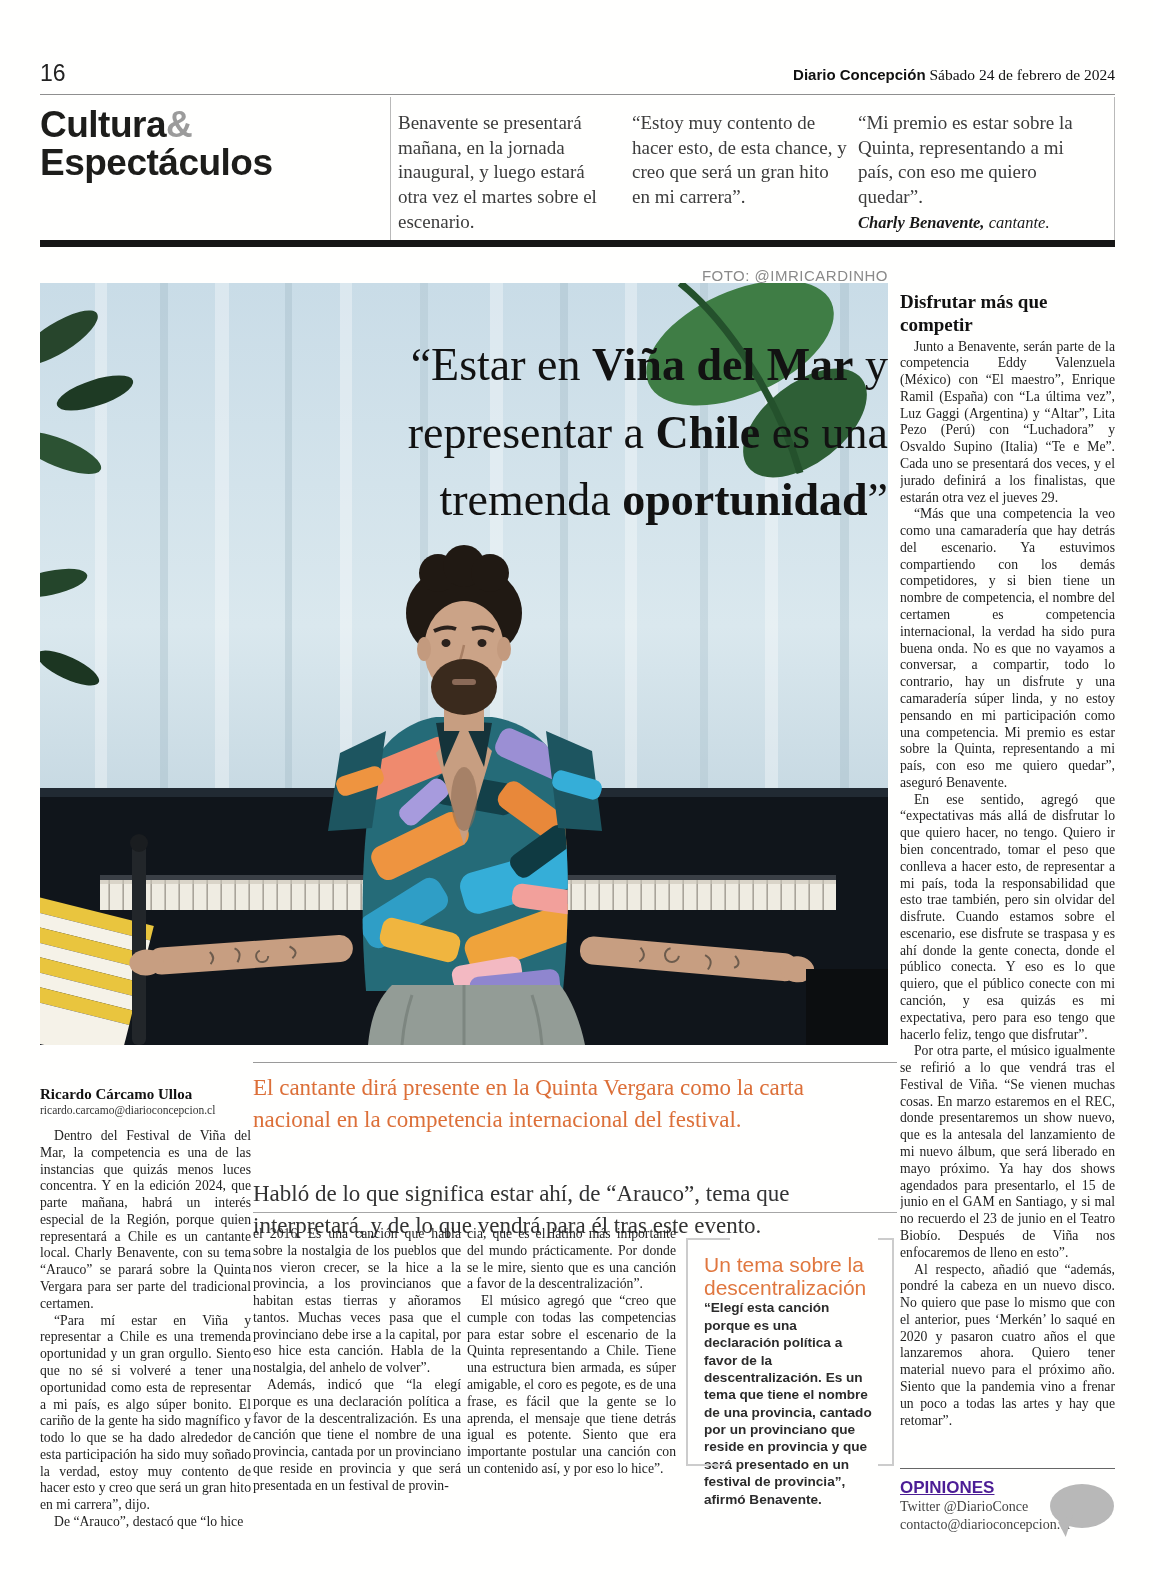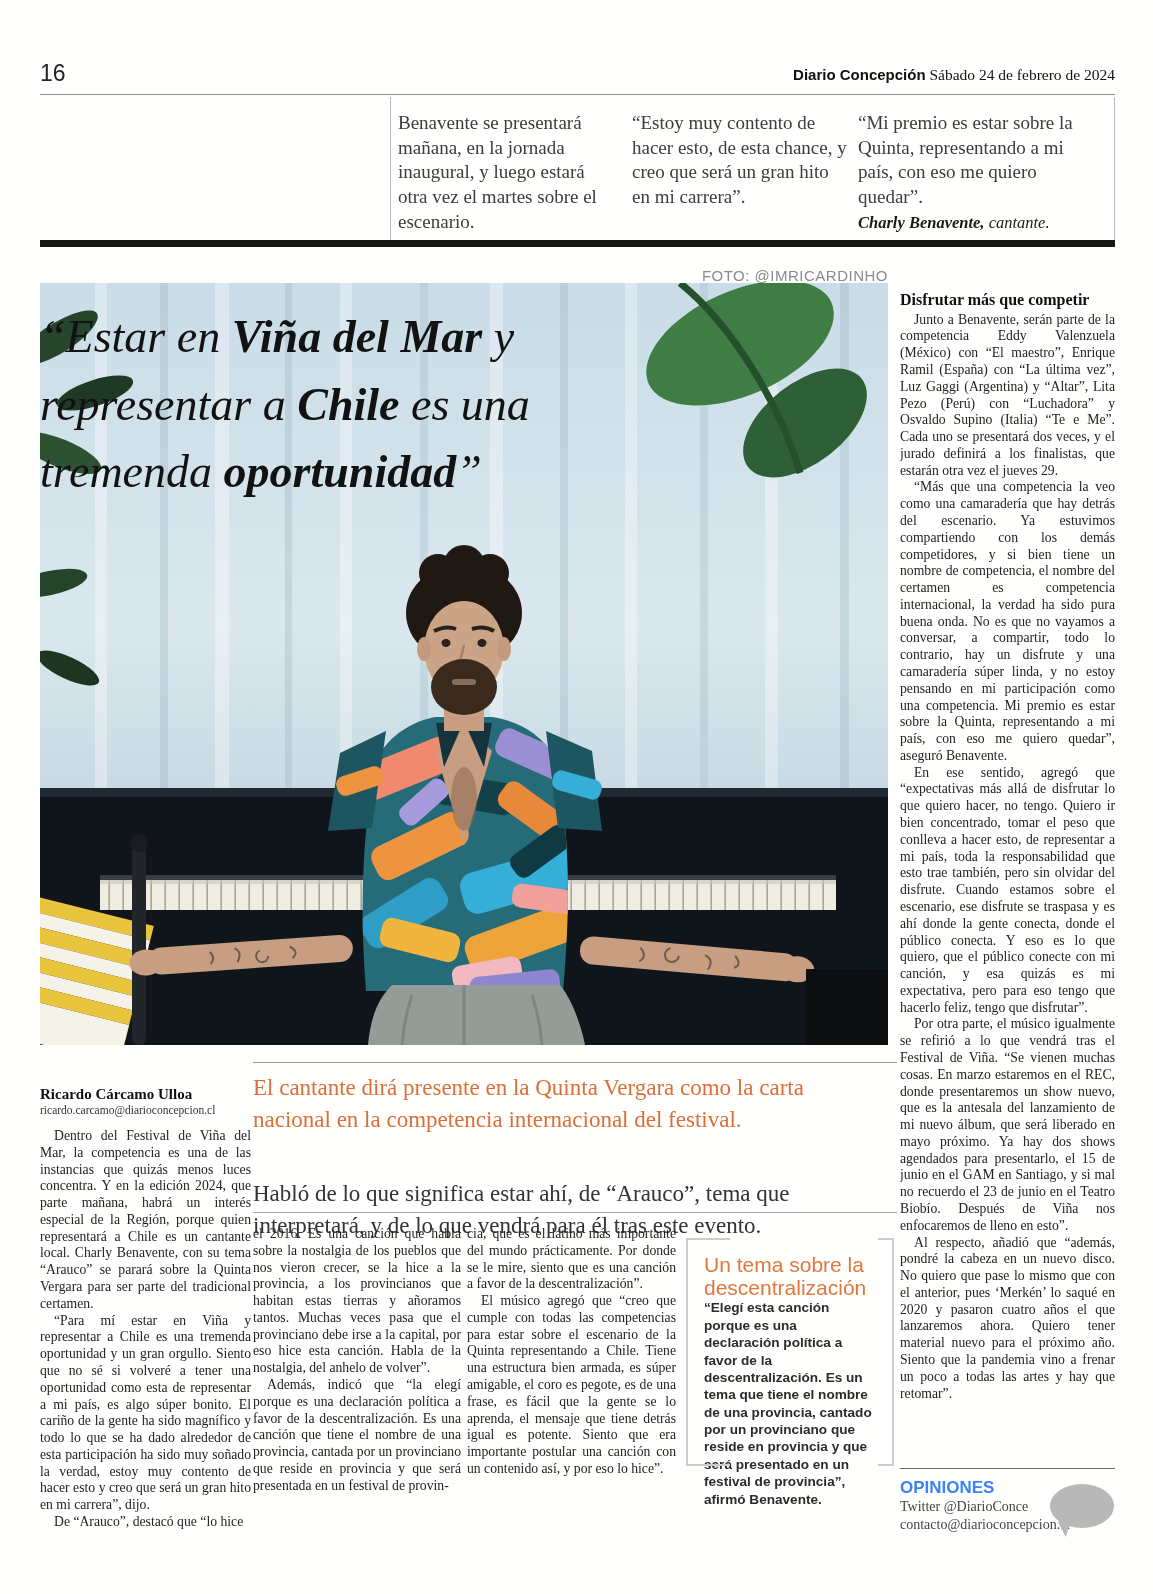--- a/index.html
+++ b/index.html
@@ -24,67 +24,71 @@
   .q3 { left:858px; width:228px; }
   .q-attr { font-size:16.5px; margin-top:2px; color:#1a1a1a; }
   .q-name { font-weight:bold; font-style:italic; }
   .q-role { font-style:italic; }
   .black-bar { position:absolute; left:40px; top:240px; width:1075px; height:7px; background:#161616; }
   
   .photo-credit { position:absolute; left:688px; top:267px; width:200px; text-align:right; font-family:"Liberation Sans",sans-serif; font-size:15px; letter-spacing:0.5px; color:#8a8a8a; }
   .photo { position:absolute; left:40px; top:283px; width:848px; height:762px; overflow:hidden; }
   .photo svg { position:absolute; left:0; top:0; }
   .photo-kicker { position:absolute; left:0; right:0; top:13px; text-align:center; font-size:16.5px; letter-spacing:2px; color:#2d2d2d; }
-  .photo-headline { position:absolute; left:0; right:0; top:20px; text-align:left; font-size:46px; line-height:1.47; color:#121212;font-style:italic; }
+  .photo-headline { position:absolute; left:0; right:0; top:48px; text-align:right; font-size:46px; line-height:1.47; color:#121212; }
   .hl-b { font-weight:bold; }
   
   .byline { position:absolute; left:40px; top:1086px; width:212px; }
   .byline-name { font-weight:bold; font-size:15px; color:#111; }
   .byline-email { font-size:11.5px; color:#333; margin-top:1px; }
   .deck-rule { position:absolute; left:253px; top:1062px; width:644px; height:1px; background:#9a9a9a; }
   .deck { position:absolute; left:253px; top:1072px; width:630px; }
   .deck p { font-size:23px; line-height:1.37; }
   .deck .deck-orange { color:#dc6f38; }
   .deck .deck-dark { color:#333333;margin-top:43px; }
   
   .body-col { position:absolute; font-size:13.7px; line-height:1.225; text-align:justify; color:#222; }
   .body-col p { text-indent:14px; }
   .body-col p.noindent { text-indent:0; }
   .col1 { left:40px;  top:1128px; width:211px; height:440px; overflow:hidden; }
   .cols-rule { position:absolute; left:253px; top:1212px; width:644px; height:1px; background:#a6a6a6; }
   .col2 { left:253px; top:1226px; width:208px; height:350px; overflow:hidden; }
   .col3 { left:467px; top:1226px; width:209px; height:350px; overflow:hidden; }
   .col4 { left:900px; top:290px;  width:215px; height:1160px; overflow:hidden; }
-  .col4 h3 { font-size:16px; font-weight:bold; text-align:left; text-indent:0; margin-bottom:2px; color:#111; }
+  .col4 h3 { font-size:19px; font-weight:bold; text-align:left; text-indent:0; margin-bottom:2px; color:#111; }
   
   .sidebar-box { position:absolute; left:686px; top:1238px; width:208px; height:228px; padding:16px 22px 10px 18px; }
   .sidebar-box::before { content:""; position:absolute; left:0; top:0; bottom:0; width:42px; border:2px solid #cccccc; border-right:none; }
   .sidebar-box::after  { content:""; position:absolute; right:0; top:0; bottom:0; width:14px; border:2px solid #cccccc; border-left:none; }
   .sidebar-title { font-family:"Liberation Sans",sans-serif; font-size:21px; line-height:1.08; color:#e0773f; margin-bottom:0; }
   .sidebar-body { font-family:"Liberation Sans",sans-serif; font-size:13.6px; line-height:1.28; font-weight:600; color:#2b2b2b; }
   
   .opi-rule { position:absolute; left:900px; top:1468px; width:215px; height:1px; background:#666; }
   .opinions { position:absolute; left:900px; top:1478px; width:215px; }
-  .opinions-label { font-family:"Liberation Sans",sans-serif; font-weight:bold; font-size:17px; color:#3b82f6; }
+  .opinions-label { font-family:"Liberation Sans",sans-serif; font-weight:bold; font-size:17px; color:#4c1d95;text-decoration:underline; }
   .opinions-line { font-size:14px; line-height:1.3; color:#444; }
   .speech-bubble { position:absolute; left:1050px; top:1484px; width:64px; height:44px; background:#b8b8b8; border-radius:50%; }
   .speech-bubble::after { content:""; position:absolute; left:-4px; bottom:-6px; width:0; height:0;
     border:12px solid transparent; border-right-color:#b8b8b8; transform:rotate(18deg); }
 </style>
 </head>
 <body>
 
 <div class="page">
 
   <div class="page-number">16</div>
   <div class="masthead">
     <span class="paper">Diario Concepción</span><span> Sábado 24 de febrero de 2024</span>
   </div>
   <div class="header-rule"></div>
 
+  <div class="section-title">
+    <span>Cultura</span><span class="amp">&amp;</span><br>
+    <span>Espectáculos</span>
+  </div>
   <div class="v-rule-1"></div>
   <div class="v-rule-2"></div>
 
   <div class="top-quote q1">Benavente se presentará mañana, en la jornada inaugural, y luego estará otra vez el martes sobre el escenario.</div>
   <div class="top-quote q3">
     <span>“Mi premio es estar sobre la Quinta, representando a mi país, con eso me quiero quedar”.</span>
     <div class="q-attr">
       <span class="q-name">Charly Benavente,</span><span class="q-role"> cantante.</span>
     </div>
   </div>

